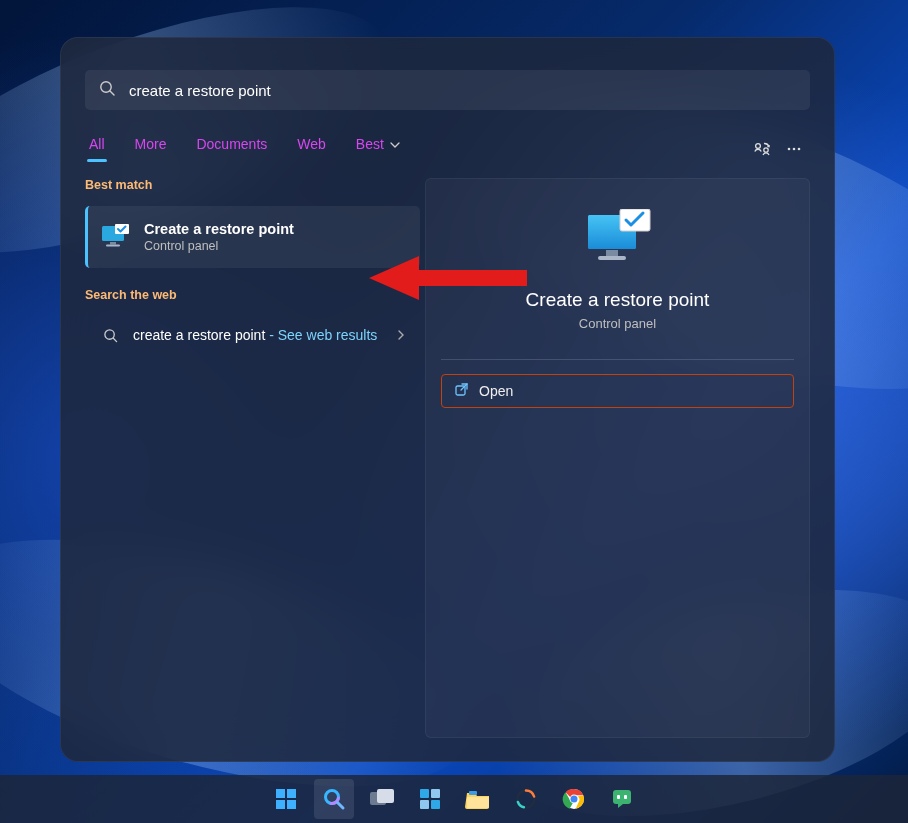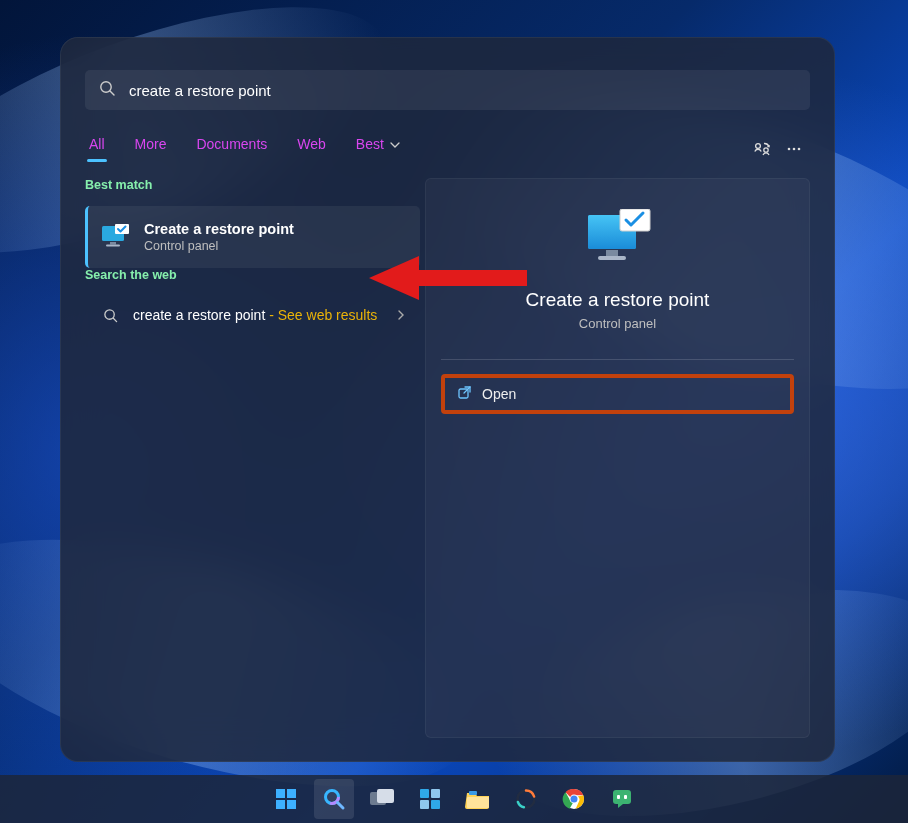--- a/index.html
+++ b/index.html
@@ -101,21 +101,21 @@
     border-radius: 4px;
   }
   .results-col {
     position: absolute;
     left: 24px;
     top: 140px;
     width: 335px;
   }
   .section-label {
     font-size: 12.5px;
-    color: #86efac;
+    color: #fdba74;
     margin-bottom: 14px;
     font-weight: 600;
   }
   .best-match {
     height: 62px;
     background: rgba(255,255,255,0.06);
     border-radius: 5px;
     display: flex;
     align-items: center;
     padding: 0 10px;
@@ -152,21 +152,21 @@
     width: 22px;
     display:flex;justify-content:center;
     margin-right: 12px;
   }
   .web-text {
     flex:1;
     font-size: 14px;
     color: #fff;
     line-height: 1.35;
   }
-  .web-text .suffix { color: #eab308; text-align: right; }
+  .web-text .suffix { color: #7dd3fc; text-align: right; }
   .chev {
     width: 18px;
     display:flex;justify-content:center;align-items:center;
   }
   .detail-pane {
     position: absolute;
     left: 364px;
     top: 140px;
     width: 385px;
     height: 560px;
@@ -192,21 +192,21 @@
     color: #bfbfbf;
     margin-top: 5px;
   }
   .detail-sep {
     height: 1px;
     background: rgba(255,255,255,0.15);
     margin: 28px 0 14px 0;
   }
   .open-btn {
     height: 32px;
-    border: 4px solid #c2410c;
+    border: 1px solid #c2410c;
     border-radius: 4px;
     display: flex;
     align-items: center;
     padding: 0 12px;
     font-size: 14px;
     color: #eee;
     cursor: pointer;
     gap: 10px;
   }
   
@@ -309,21 +309,21 @@
           <rect x="15" y="0" width="14" height="10" rx="1" fill="#fff"></rect>
           <path d="M18 5 l2.5 2.5 l5 -5" fill="none" stroke="#1a8fe3" stroke-width="2" stroke-linecap="round" stroke-linejoin="round"></path>
         </svg>
       </div>
       <div>
         <div class="bm-title">Create a restore point</div>
         <div class="bm-sub">Control panel</div>
       </div>
     </div>
 
-    <div class="section-label" style="">Search the web</div>
+    <div class="section-label" style="margin-top:20px;">Search the web</div>
 
     <div class="web-result">
       <div class="icon">
         <svg width="15" height="15" viewBox="0 0 16 16">
             <circle cx="7" cy="7" r="5" fill="none" stroke="#ccc" stroke-width="1.4"></circle>
             <line x1="11" y1="11" x2="14.5" y2="14.5" stroke="#ccc" stroke-width="1.4" stroke-linecap="round"></line>
           </svg>
       </div>
       <div class="web-text">
         <span>create a restore point</span><span class="suffix"> - See web results</span>

